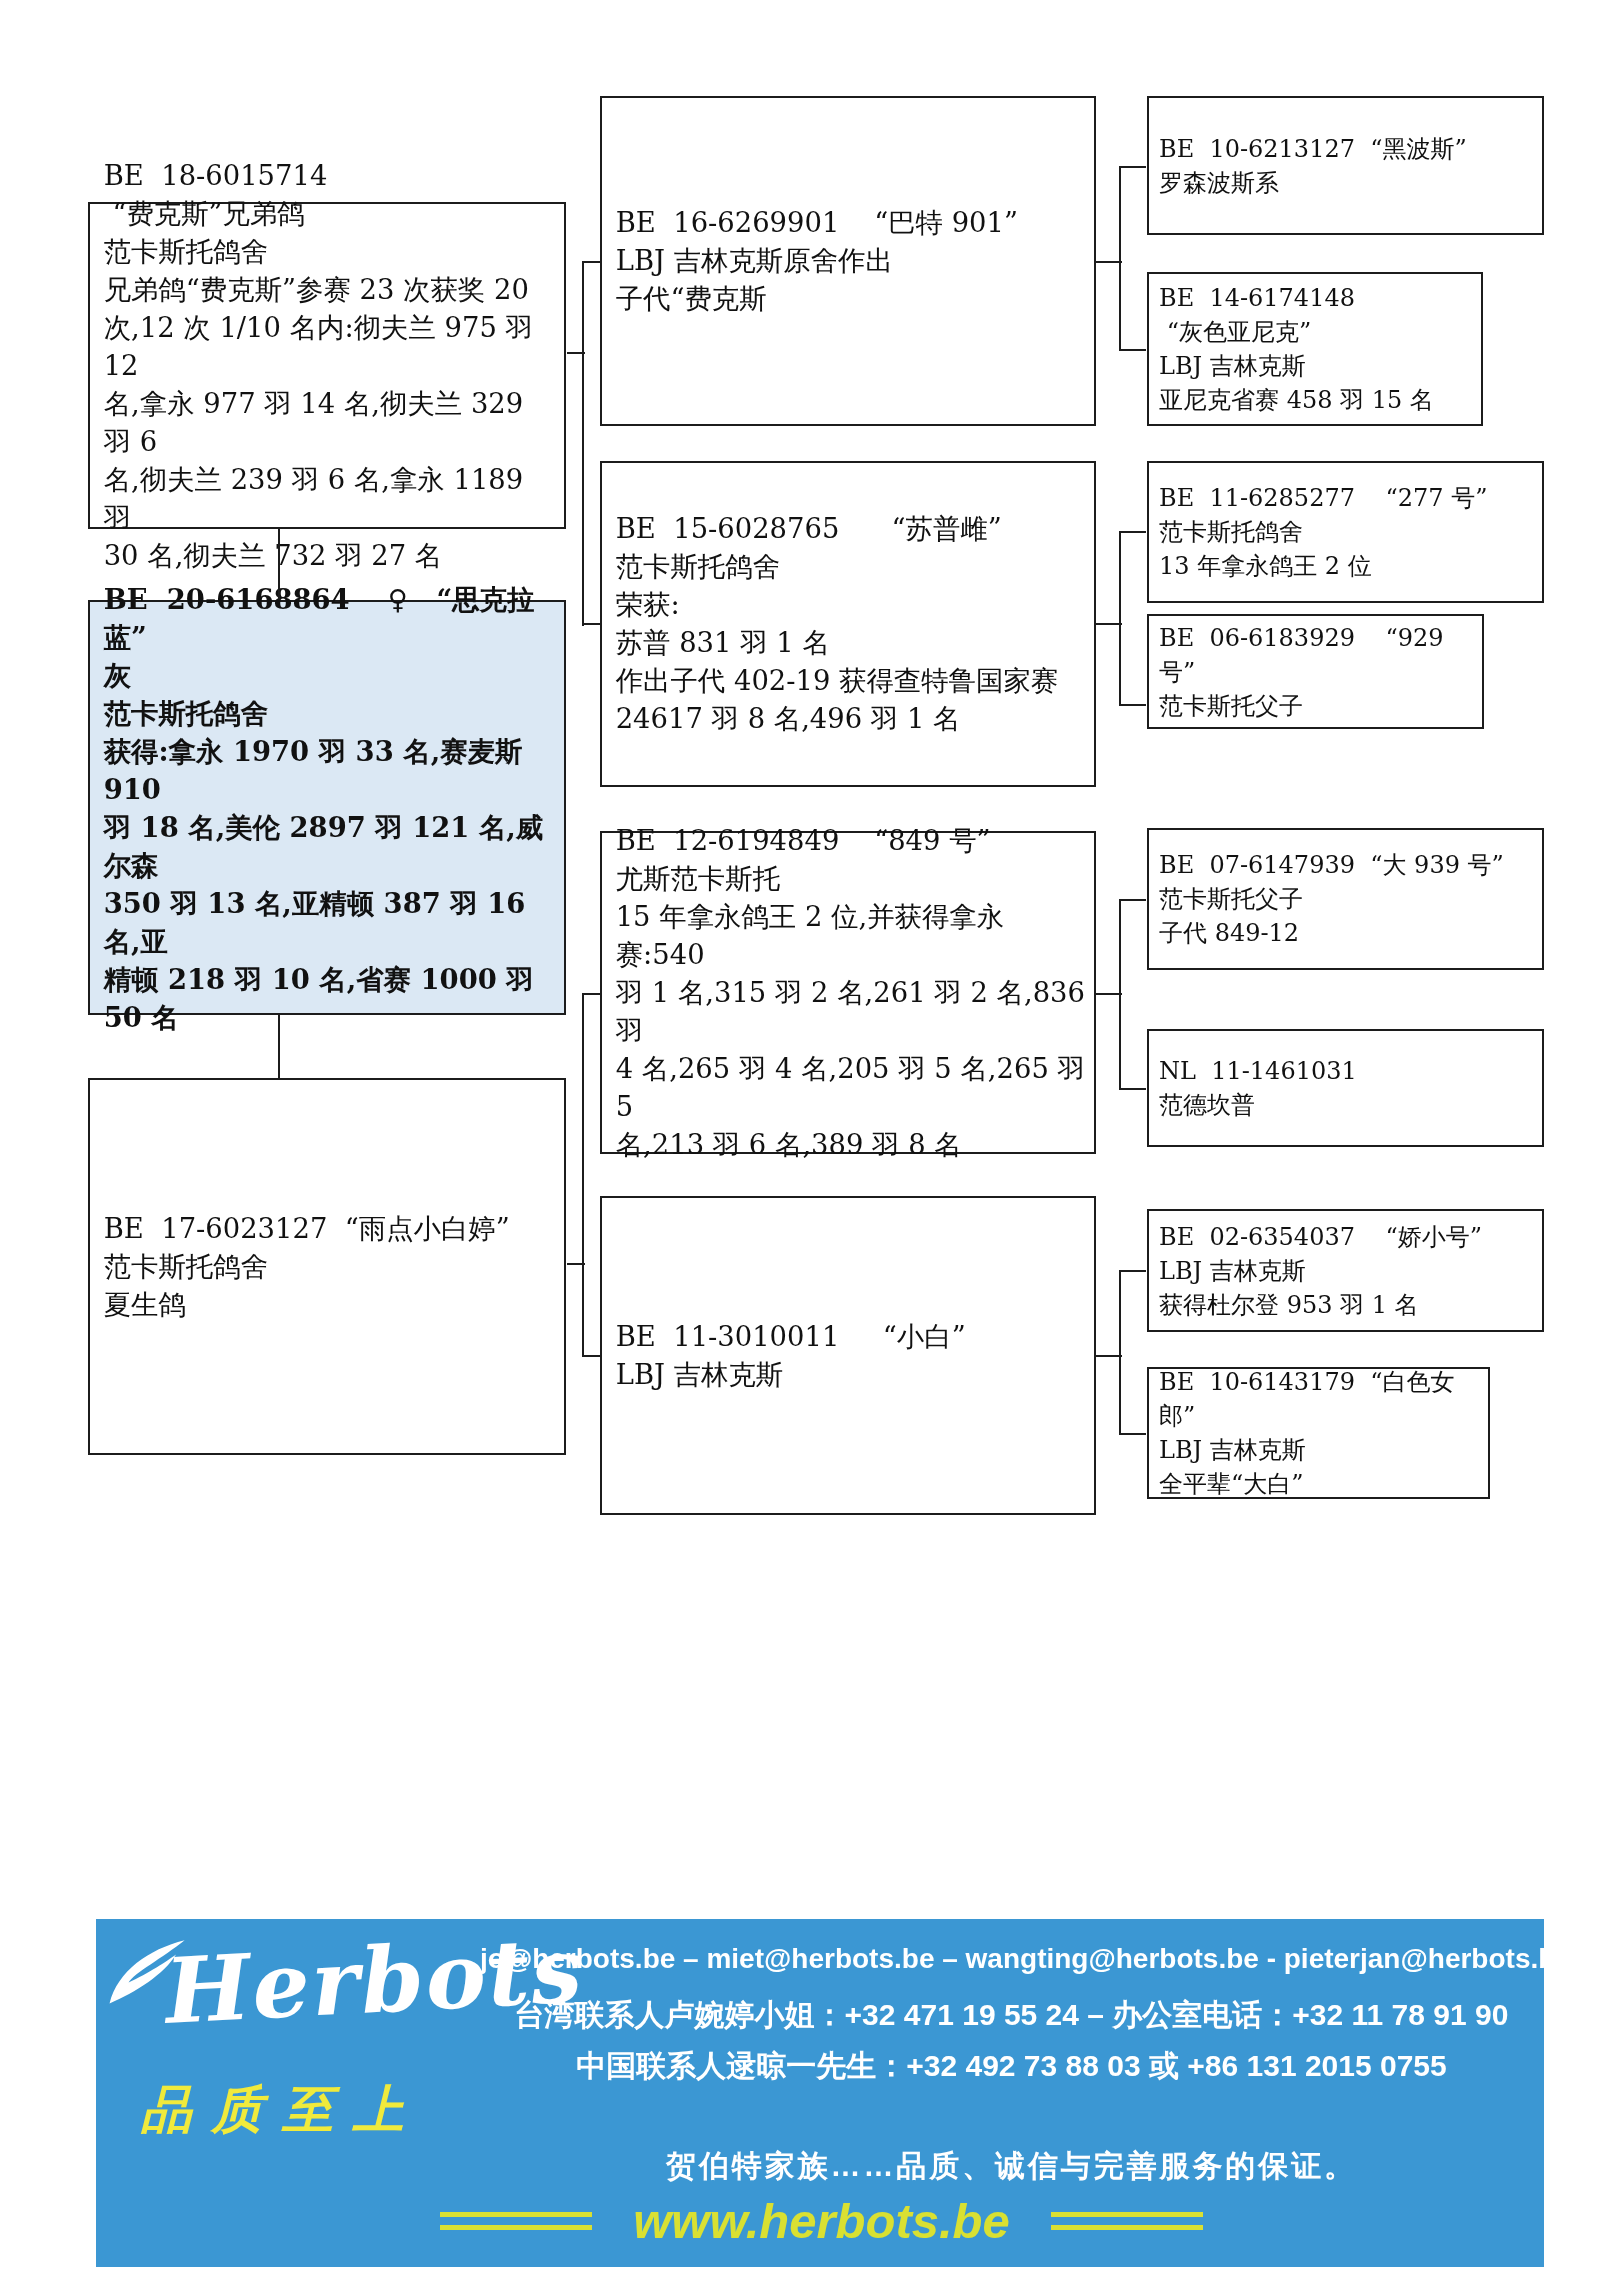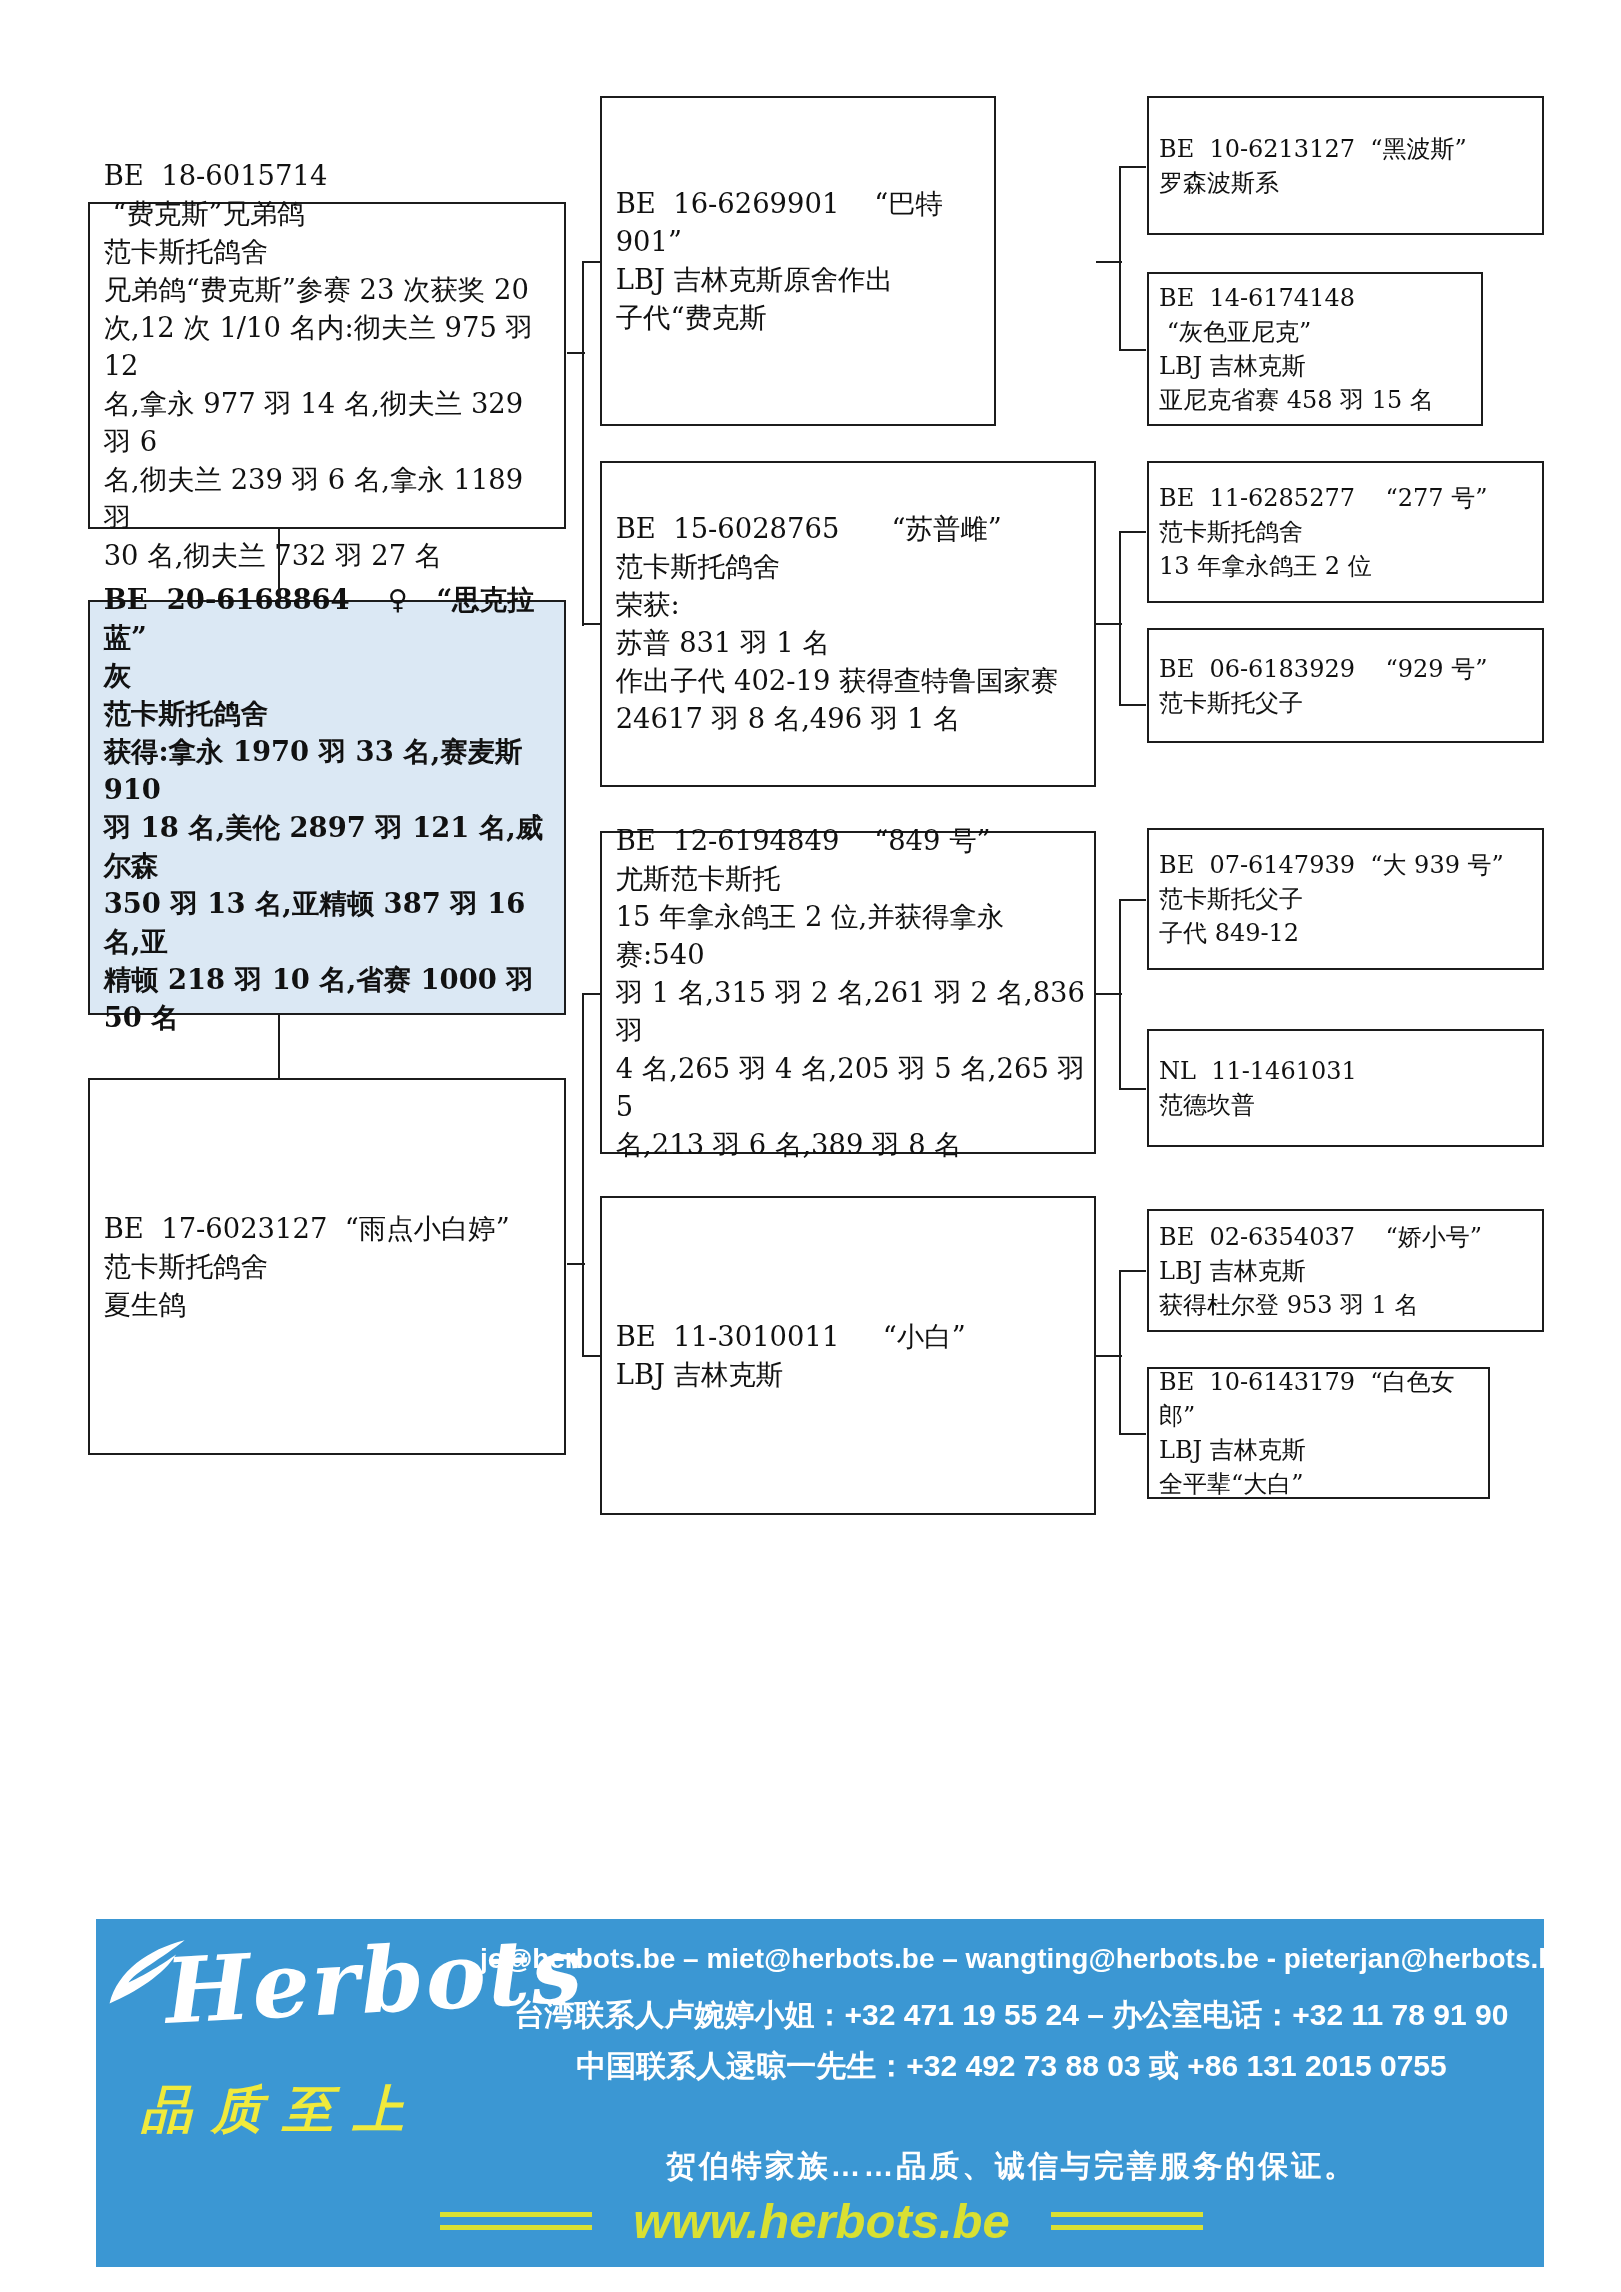--- a/index.html
+++ b/index.html
@@ -74,21 +74,21 @@
       <div class="tline">羽 18 名,美伦 2897 羽 121 名,威尔森</div>
       <div class="tline">350 羽 13 名,亚精顿 387 羽 16 名,亚</div>
       <div class="tline">精顿 218 羽 10 名,省赛 1000 羽 50 名</div>
     </div>
   <div class="pbox" style="left:88px;top:1078px;width:478px;height:377px">
       <div class="tline">BE  17-6023127  “雨点小白婷”</div>
       <div class="tline">范卡斯托鸽舍</div>
       <div class="tline">夏生鸽</div>
     </div>
 
-  <div class="pbox" style="left:600px;top:96px;width:396px;height:330px">
+  <div class="pbox" style="left:600px;top:96px;width:496px;height:330px">
       <div class="tline">BE  16-6269901    “巴特 901”</div>
       <div class="tline">LBJ 吉林克斯原舍作出</div>
       <div class="tline">子代“费克斯</div>
     </div>
   <div class="pbox" style="left:600px;top:461px;width:496px;height:326px">
       <div class="tline">BE  15-6028765      “苏普雌”</div>
       <div class="tline">范卡斯托鸽舍</div>
       <div class="tline">荣获:</div>
       <div class="tline">苏普 831 羽 1 名</div>
       <div class="tline">作出子代 402-19 获得查特鲁国家赛</div>
@@ -115,21 +115,21 @@
       <div class="tline">BE  14-6174148</div>
       <div class="tline"> “灰色亚尼克”</div>
       <div class="tline">LBJ 吉林克斯</div>
       <div class="tline">亚尼克省赛 458 羽 15 名</div>
     </div>
   <div class="pbox rcol" style="left:1147px;top:461px;width:397px;height:142px">
       <div class="tline">BE  11-6285277    “277 号”</div>
       <div class="tline">范卡斯托鸽舍</div>
       <div class="tline">13 年拿永鸽王 2 位</div>
     </div>
-  <div class="pbox rcol" style="left:1147px;top:628px;width:397px;height:115px">
+  <div class="pbox rcol" style="left:1147px;top:614px;width:337px;height:115px">
       <div class="tline">BE  06-6183929    “929 号”</div>
       <div class="tline">范卡斯托父子</div>
     </div>
   <div class="pbox rcol" style="left:1147px;top:828px;width:397px;height:142px">
       <div class="tline">BE  07-6147939  “大 939 号”</div>
       <div class="tline">范卡斯托父子</div>
       <div class="tline">子代 849-12</div>
     </div>
   <div class="pbox rcol" style="left:1147px;top:1029px;width:397px;height:118px">
       <div class="tline">NL  11-1461031</div>

